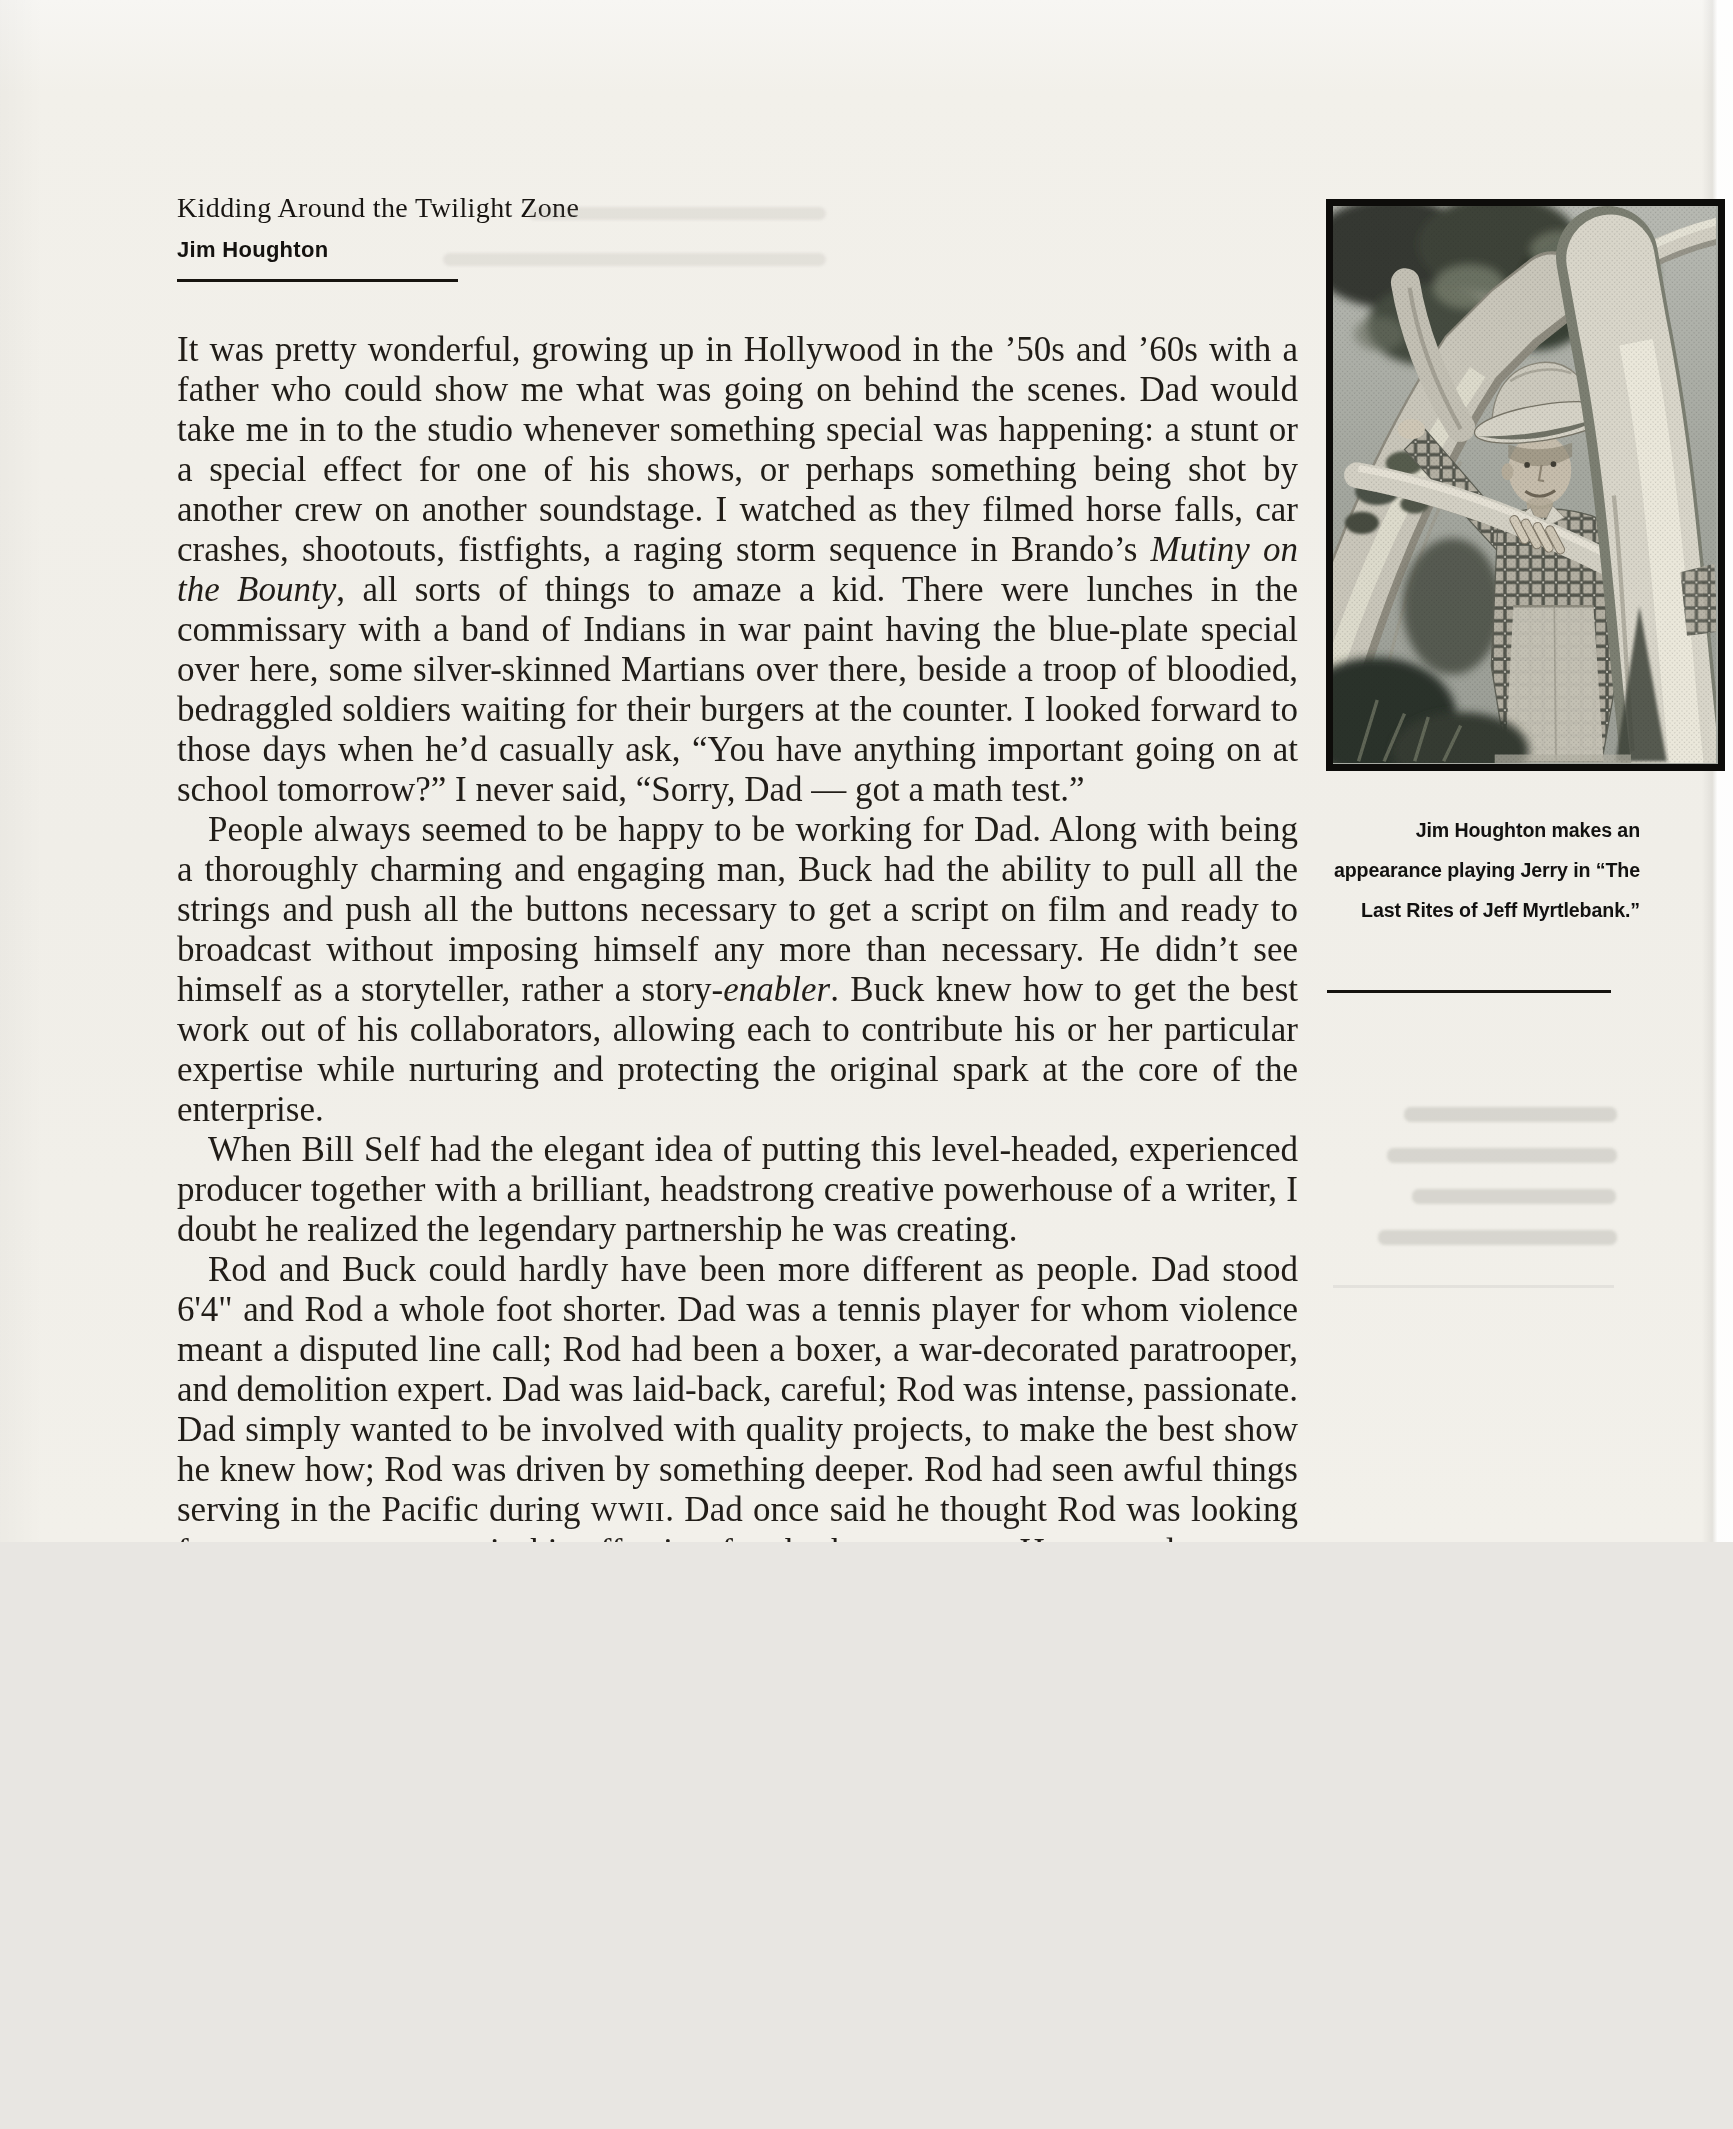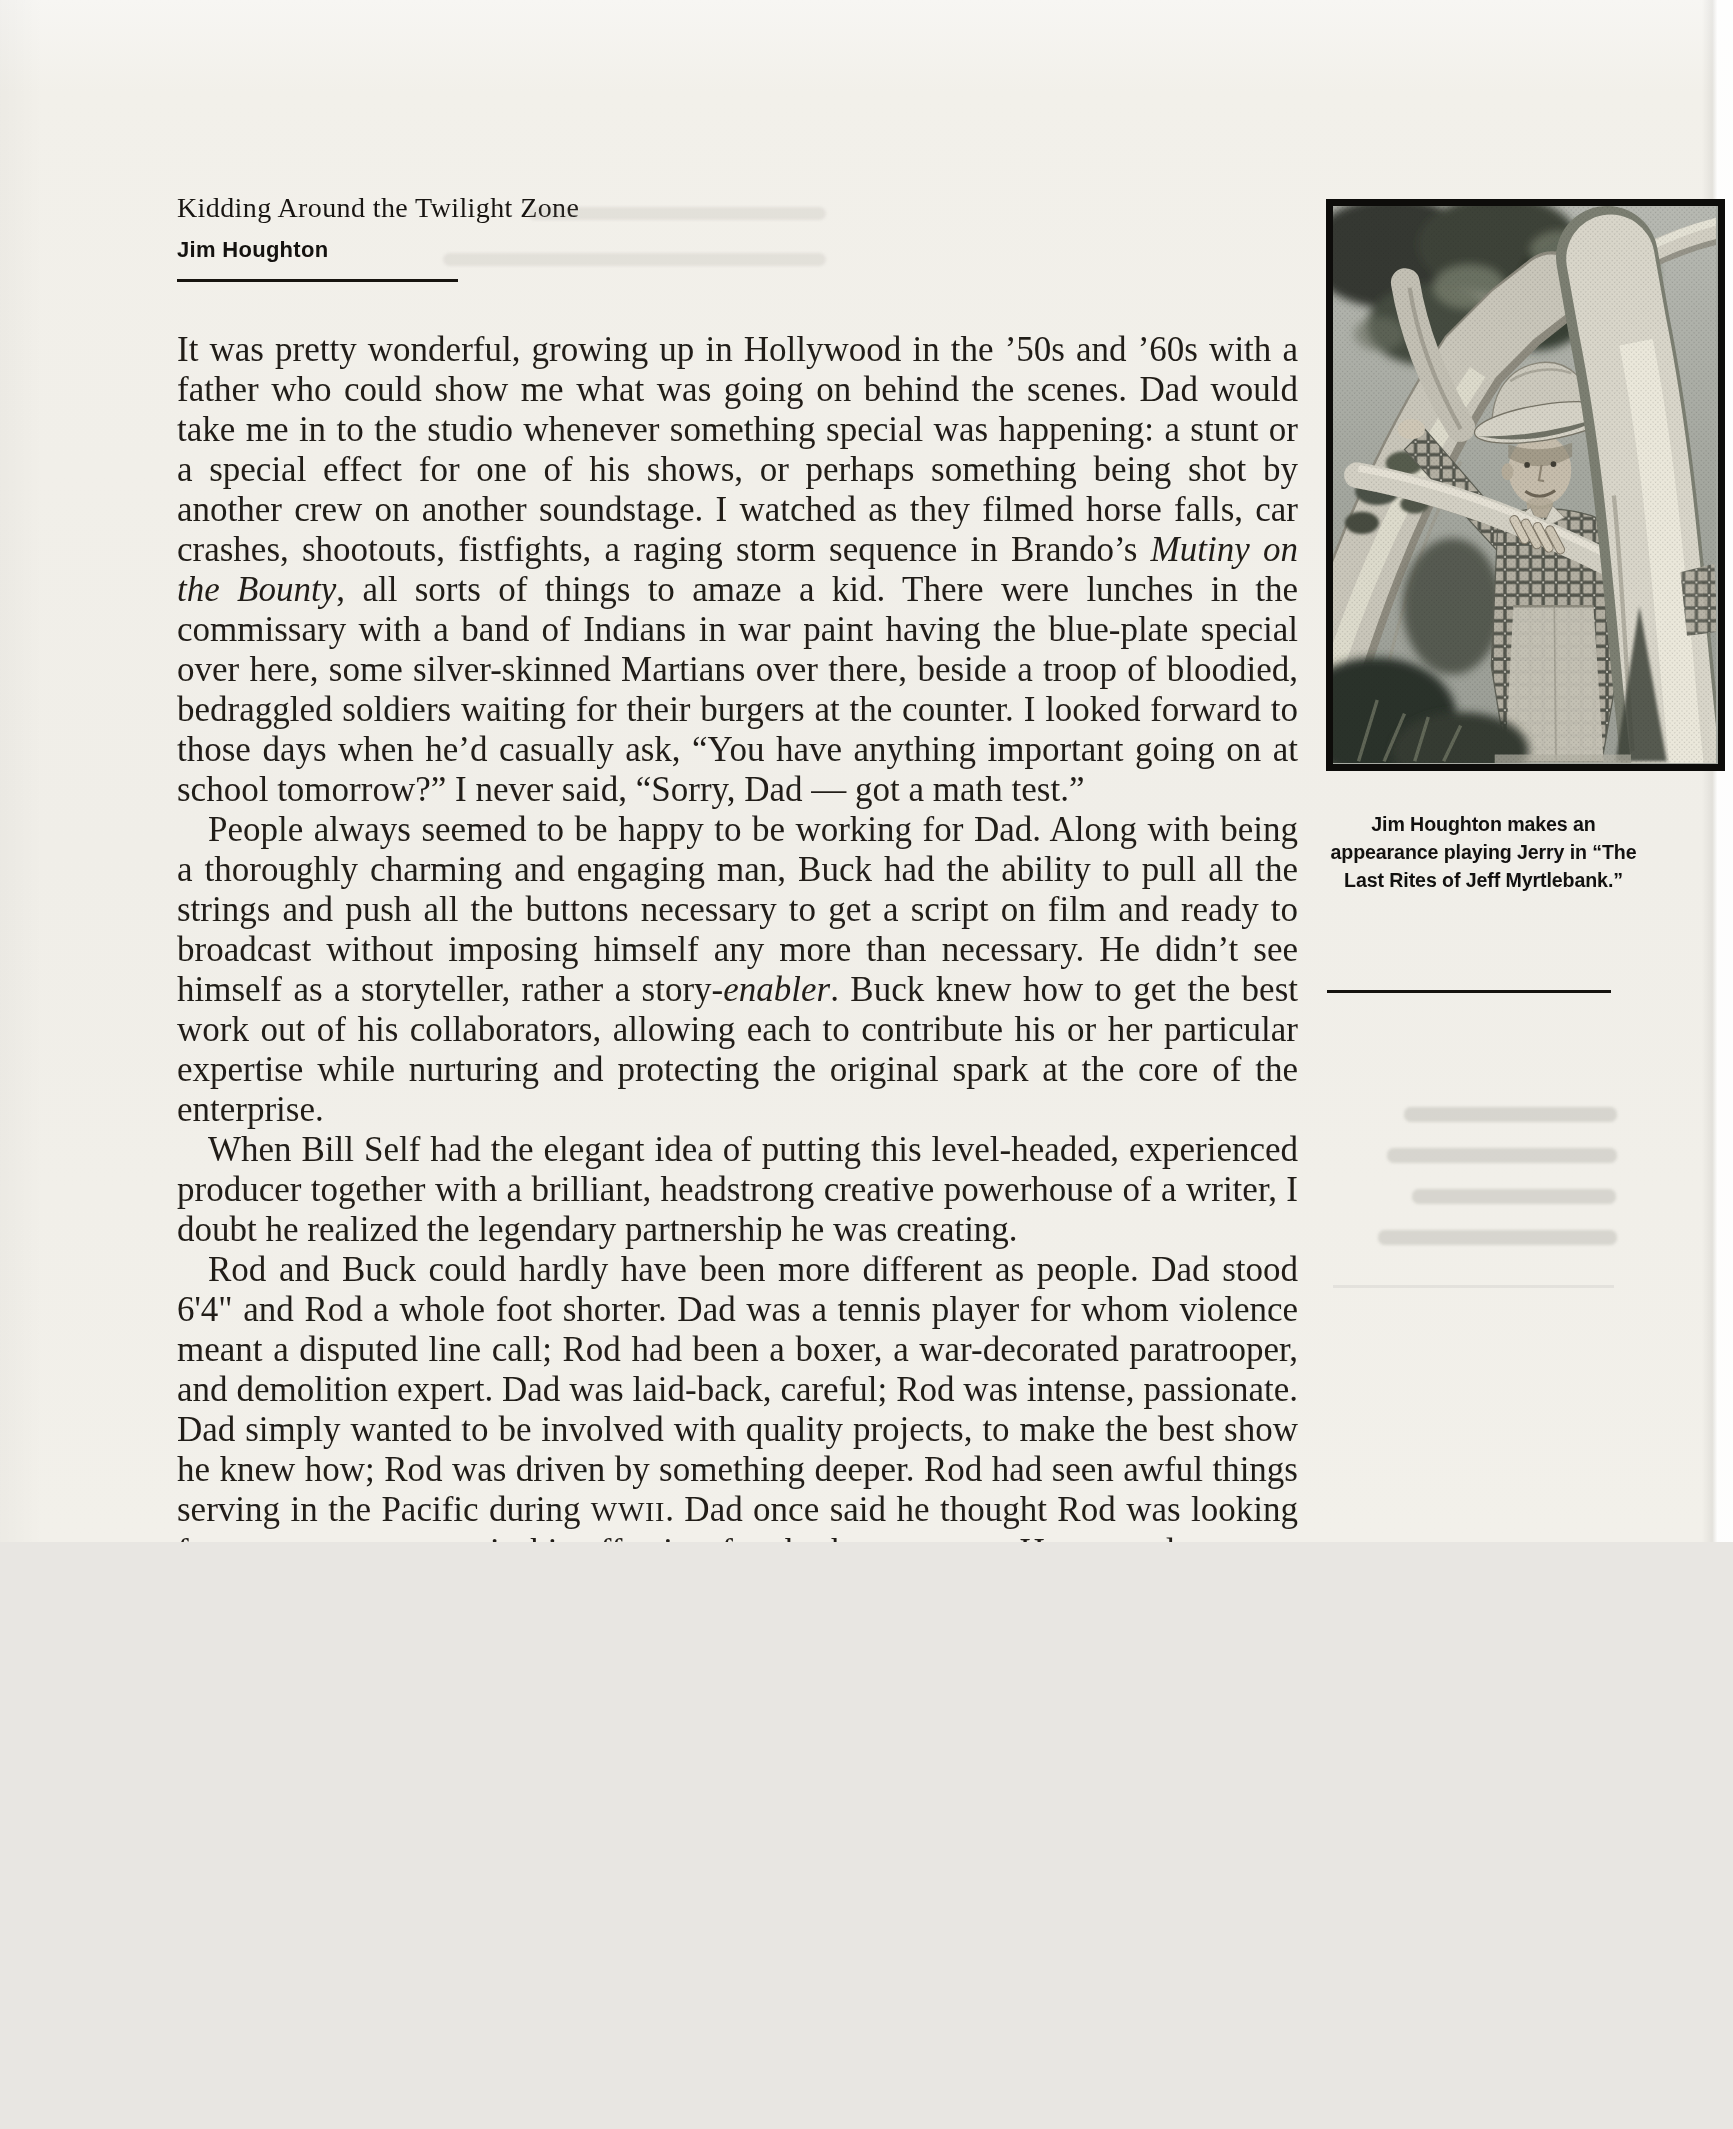--- a/index.html
+++ b/index.html
@@ -38,22 +38,22 @@
   .sc{font-size:.8em;letter-spacing:0.7px;}
   
   .photo-frame{
     position:absolute;left:1326px;top:199px;width:399px;height:572px;
     margin:0;box-sizing:border-box;border:7.7px solid #0d0c0a;background:#a7aaa3;
   }
   .photo-frame svg{display:block;}
   .photo-caption{
     position:absolute;left:1327px;top:810px;width:313px;margin:0;
     font-family:"Liberation Sans","DejaVu Sans",sans-serif;
-    font-weight:700;font-size:19.6px;line-height:28px;color:#121110;
-    letter-spacing:-0.1px;text-align:center;
+    font-weight:700;font-size:19.6px;line-height:40px;color:#121110;
+    letter-spacing:-0.1px;text-align:right;
   }
   .caption-rule{position:absolute;left:1327px;top:990px;width:284px;height:3.4px;background:#15130f;}
   
   .ghost{position:absolute;border-radius:6.8px;filter:blur(1.7px);background:rgba(125,122,112,.22);}
   .ghost.title-zone{background:rgba(130,127,117,.13);}
   .ghost-rule{position:absolute;height:2.6px;background:rgba(0,0,0,.055);}
   
   .footer-section{
     position:absolute;left:1015px;top:2055px;
     font-size:16px;letter-spacing:1.9px;color:#2a2723;

